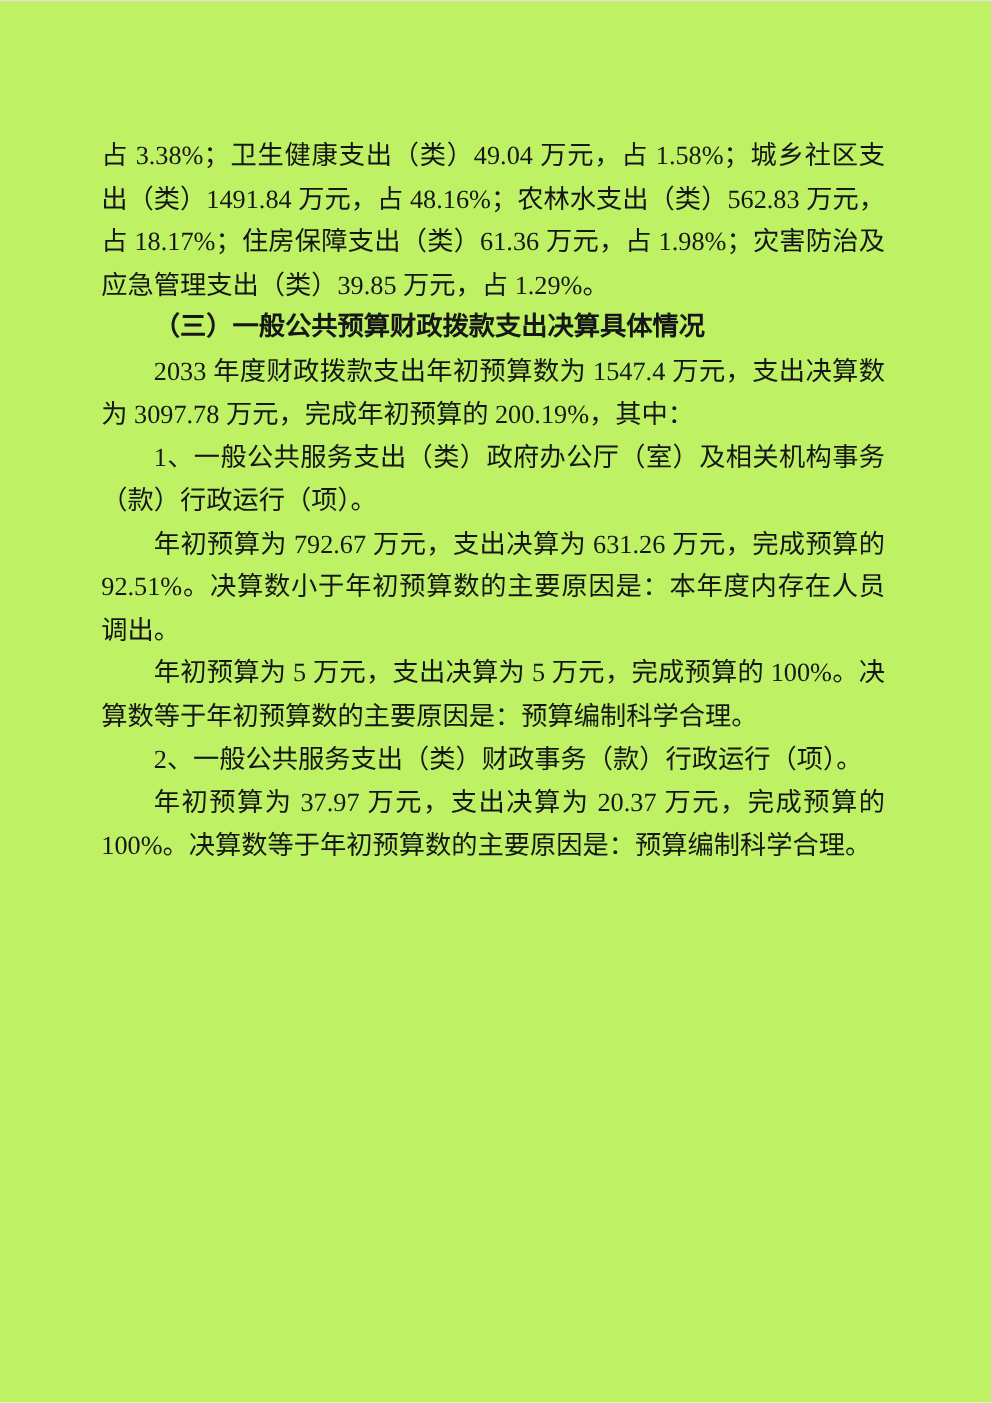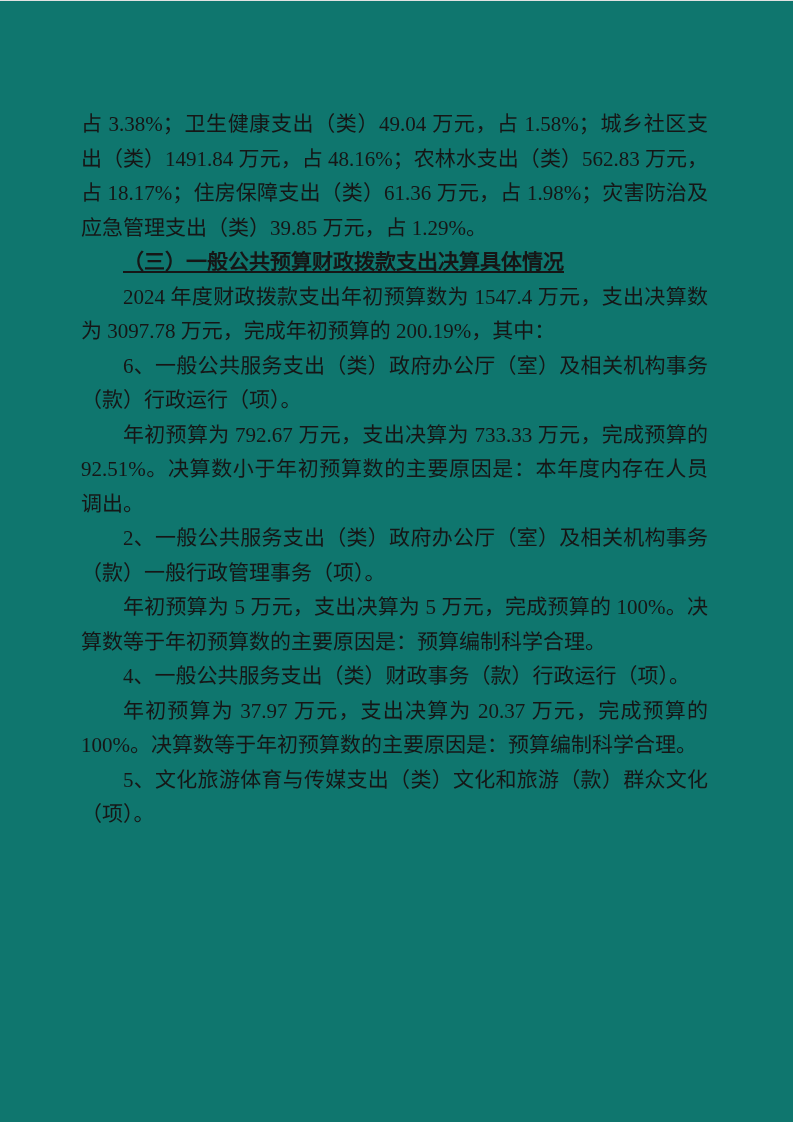--- a/index.html
+++ b/index.html
@@ -4,21 +4,21 @@
 <style>
   html, body {
     margin: 0;
     padding: 0;
     background: #ffffff;
   }
   .page {
     position: relative;
     width: 793px;
     height: 1122px;
-    background: #0f766e;
+    background: #bef264;
     box-sizing: border-box;
     overflow: hidden;
     border-top: 1px solid #e2e2e2; 
   }
   .doc-body {
     position: absolute;
     left: 81px;
     top: 106px;
     width: 627px;
     font-family: "Liberation Serif", "DejaVu Serif", serif;
@@ -32,45 +32,42 @@
     padding: 0;
     text-indent: 42px; 
   }
   .para.no-indent {
     text-indent: 0; 
   }
   .para.heading {
     font-family: "Liberation Sans", "DejaVu Sans", sans-serif;
     font-weight: bold;
     text-align: left;
-    text-decoration: underline;
   }
 </style>
 </head>
 <body>
 
 <div class="page">
   <div class="doc-body">
 
     <p class="para no-indent">占 3.38%；卫生健康支出（类）49.04 万元，占 1.58%；城乡社区支出（类）1491.84 万元，占 48.16%；农林水支出（类）562.83 万元，占 18.17%；住房保障支出（类）61.36 万元，占 1.98%；灾害防治及应急管理支出（类）39.85 万元，占 1.29%。</p>
 
     <p class="para heading">（三）一般公共预算财政拨款支出决算具体情况</p>
 
-    <p class="para">2024 年度财政拨款支出年初预算数为 1547.4 万元，支出决算数为 3097.78 万元，完成年初预算的 200.19%，其中：</p>
+    <p class="para">2033 年度财政拨款支出年初预算数为 1547.4 万元，支出决算数为 3097.78 万元，完成年初预算的 200.19%，其中：</p>
 
-    <p class="para">6、一般公共服务支出（类）政府办公厅（室）及相关机构事务（款）行政运行（项）。</p>
+    <p class="para">1、一般公共服务支出（类）政府办公厅（室）及相关机构事务（款）行政运行（项）。</p>
 
-    <p class="para">年初预算为 792.67 万元，支出决算为 733.33 万元，完成预算的 92.51%。决算数小于年初预算数的主要原因是：本年度内存在人员调出。</p>
+    <p class="para">年初预算为 792.67 万元，支出决算为 631.26 万元，完成预算的 92.51%。决算数小于年初预算数的主要原因是：本年度内存在人员调出。</p>
 
-    <p class="para">2、一般公共服务支出（类）政府办公厅（室）及相关机构事务（款）一般行政管理事务（项）。</p>
 
     <p class="para">年初预算为 5 万元，支出决算为 5 万元，完成预算的 100%。决算数等于年初预算数的主要原因是：预算编制科学合理。</p>
 
-    <p class="para">4、一般公共服务支出（类）财政事务（款）行政运行（项）。</p>
+    <p class="para">2、一般公共服务支出（类）财政事务（款）行政运行（项）。</p>
 
     <p class="para">年初预算为 37.97 万元，支出决算为 20.37 万元，完成预算的 100%。决算数等于年初预算数的主要原因是：预算编制科学合理。</p>
 
 
 
-    <p class="para">5、文化旅游体育与传媒支出（类）文化和旅游（款）群众文化（项）。</p>
 
   </div>
 </div>
 
 </body></html>

